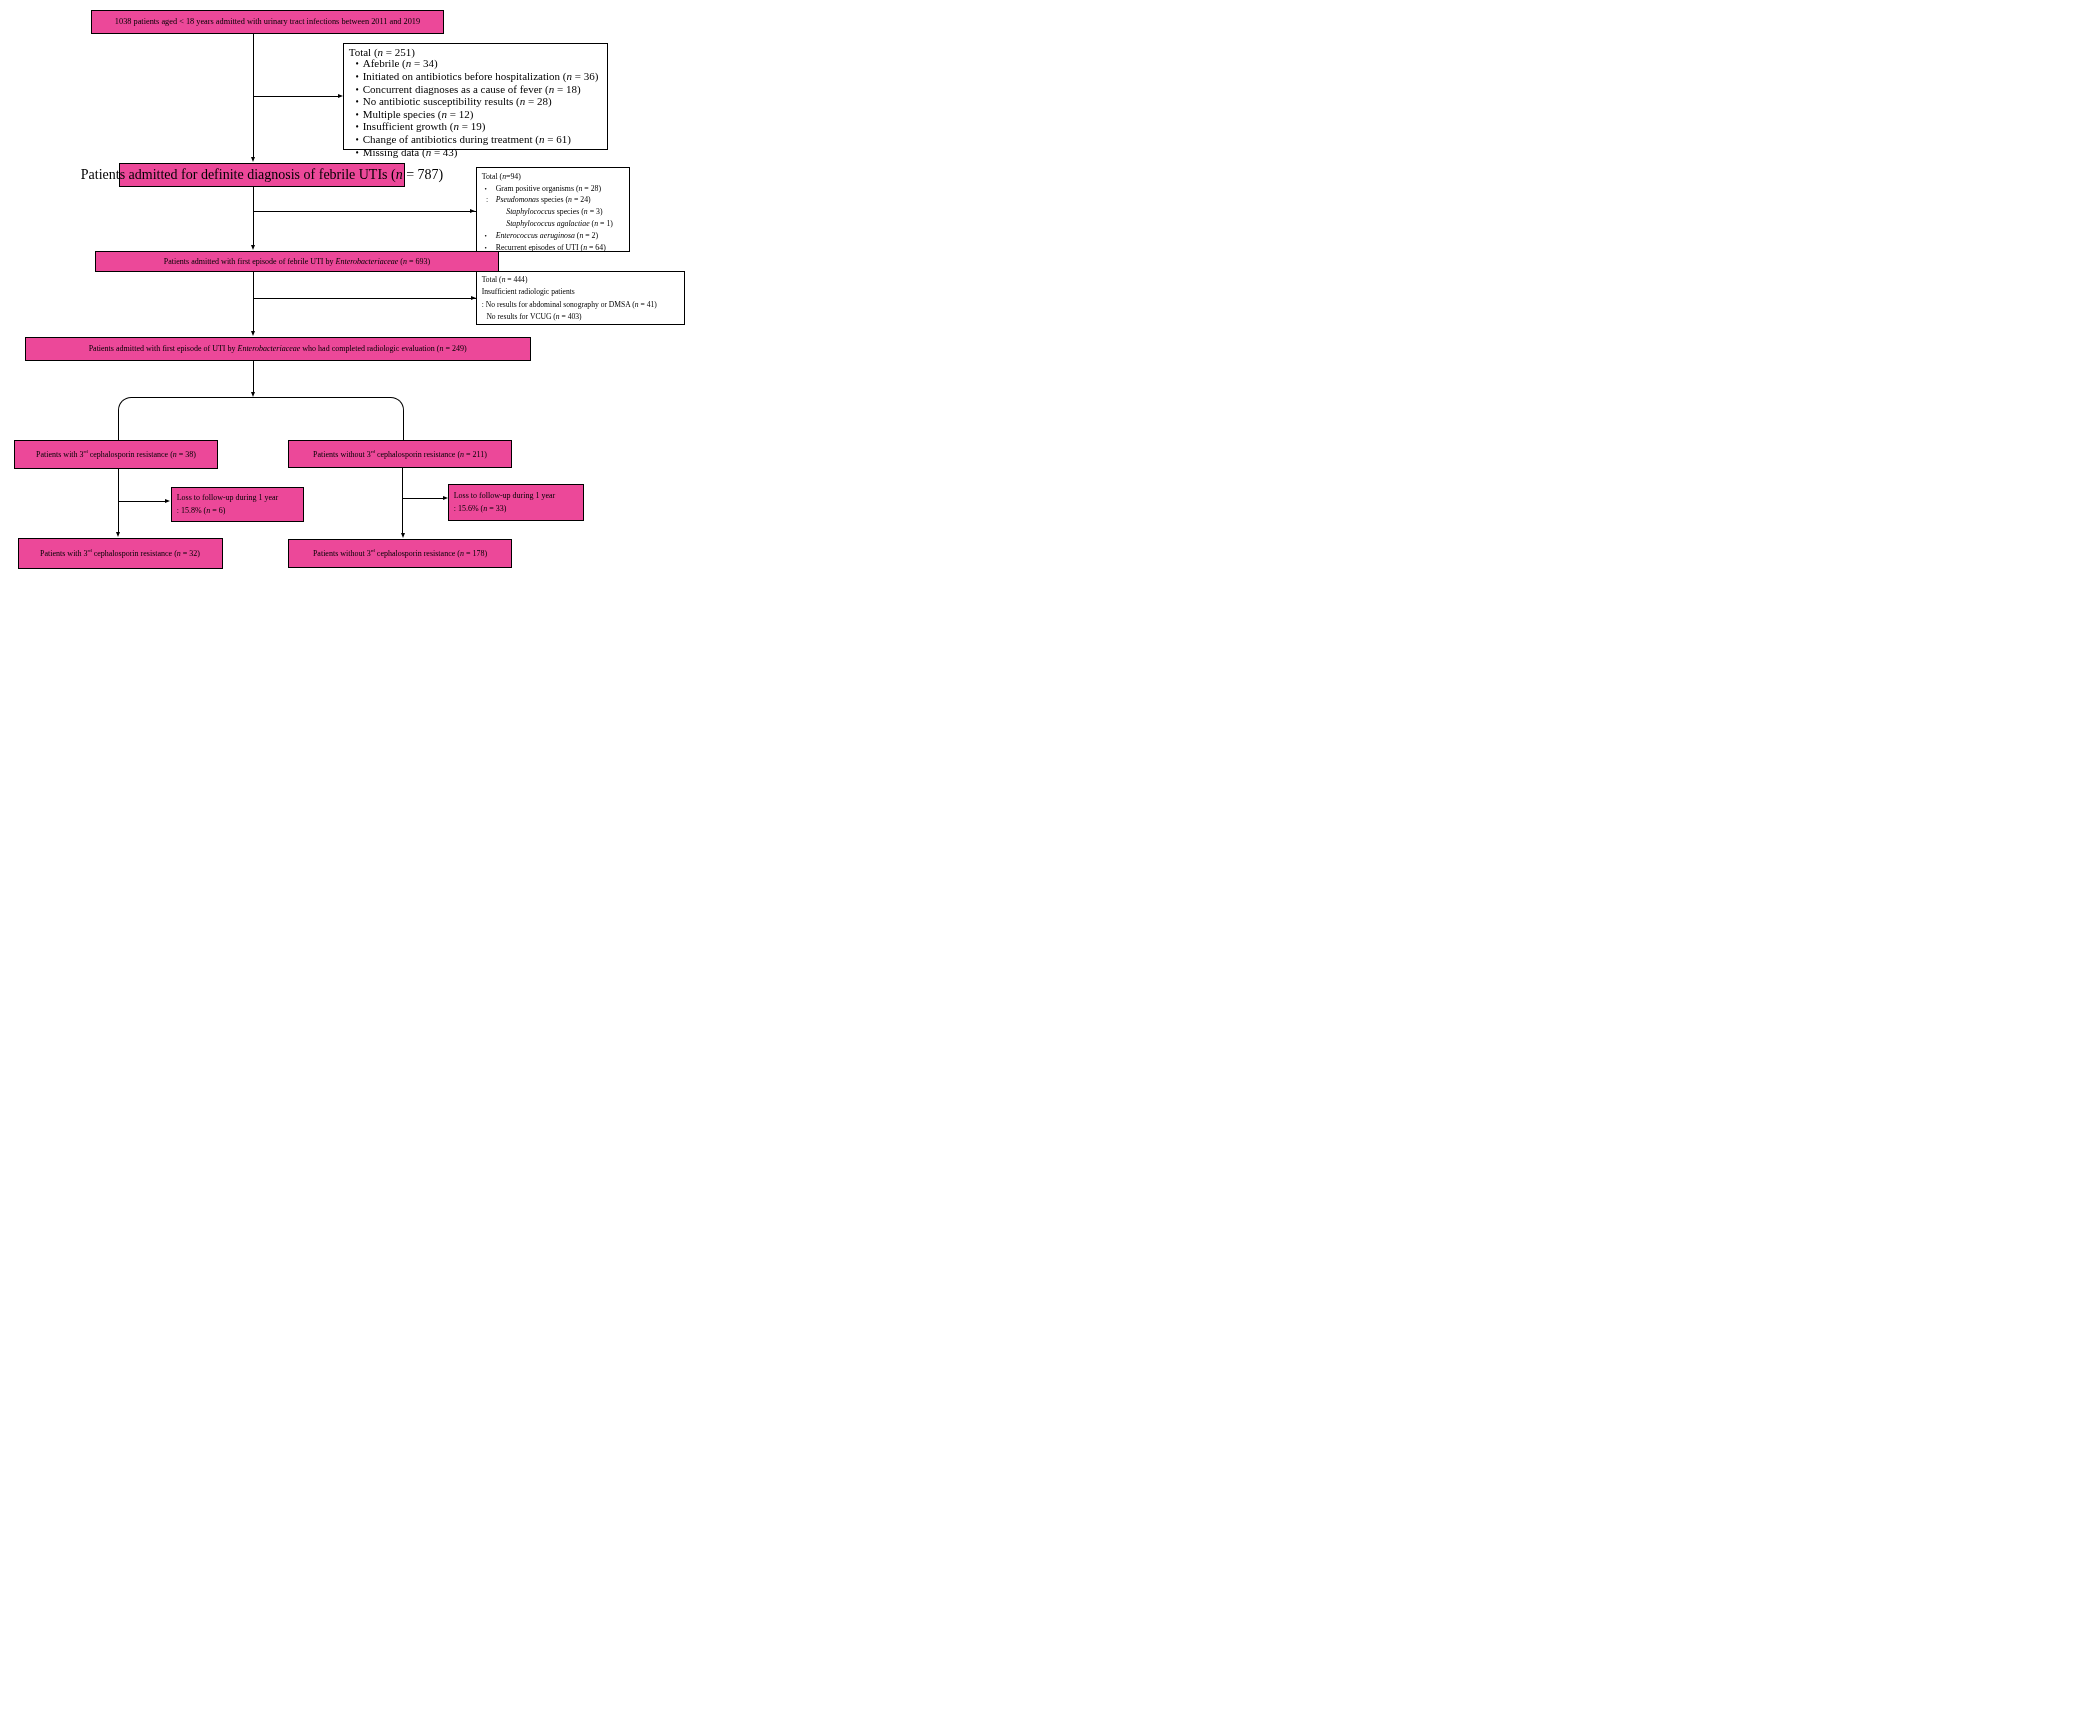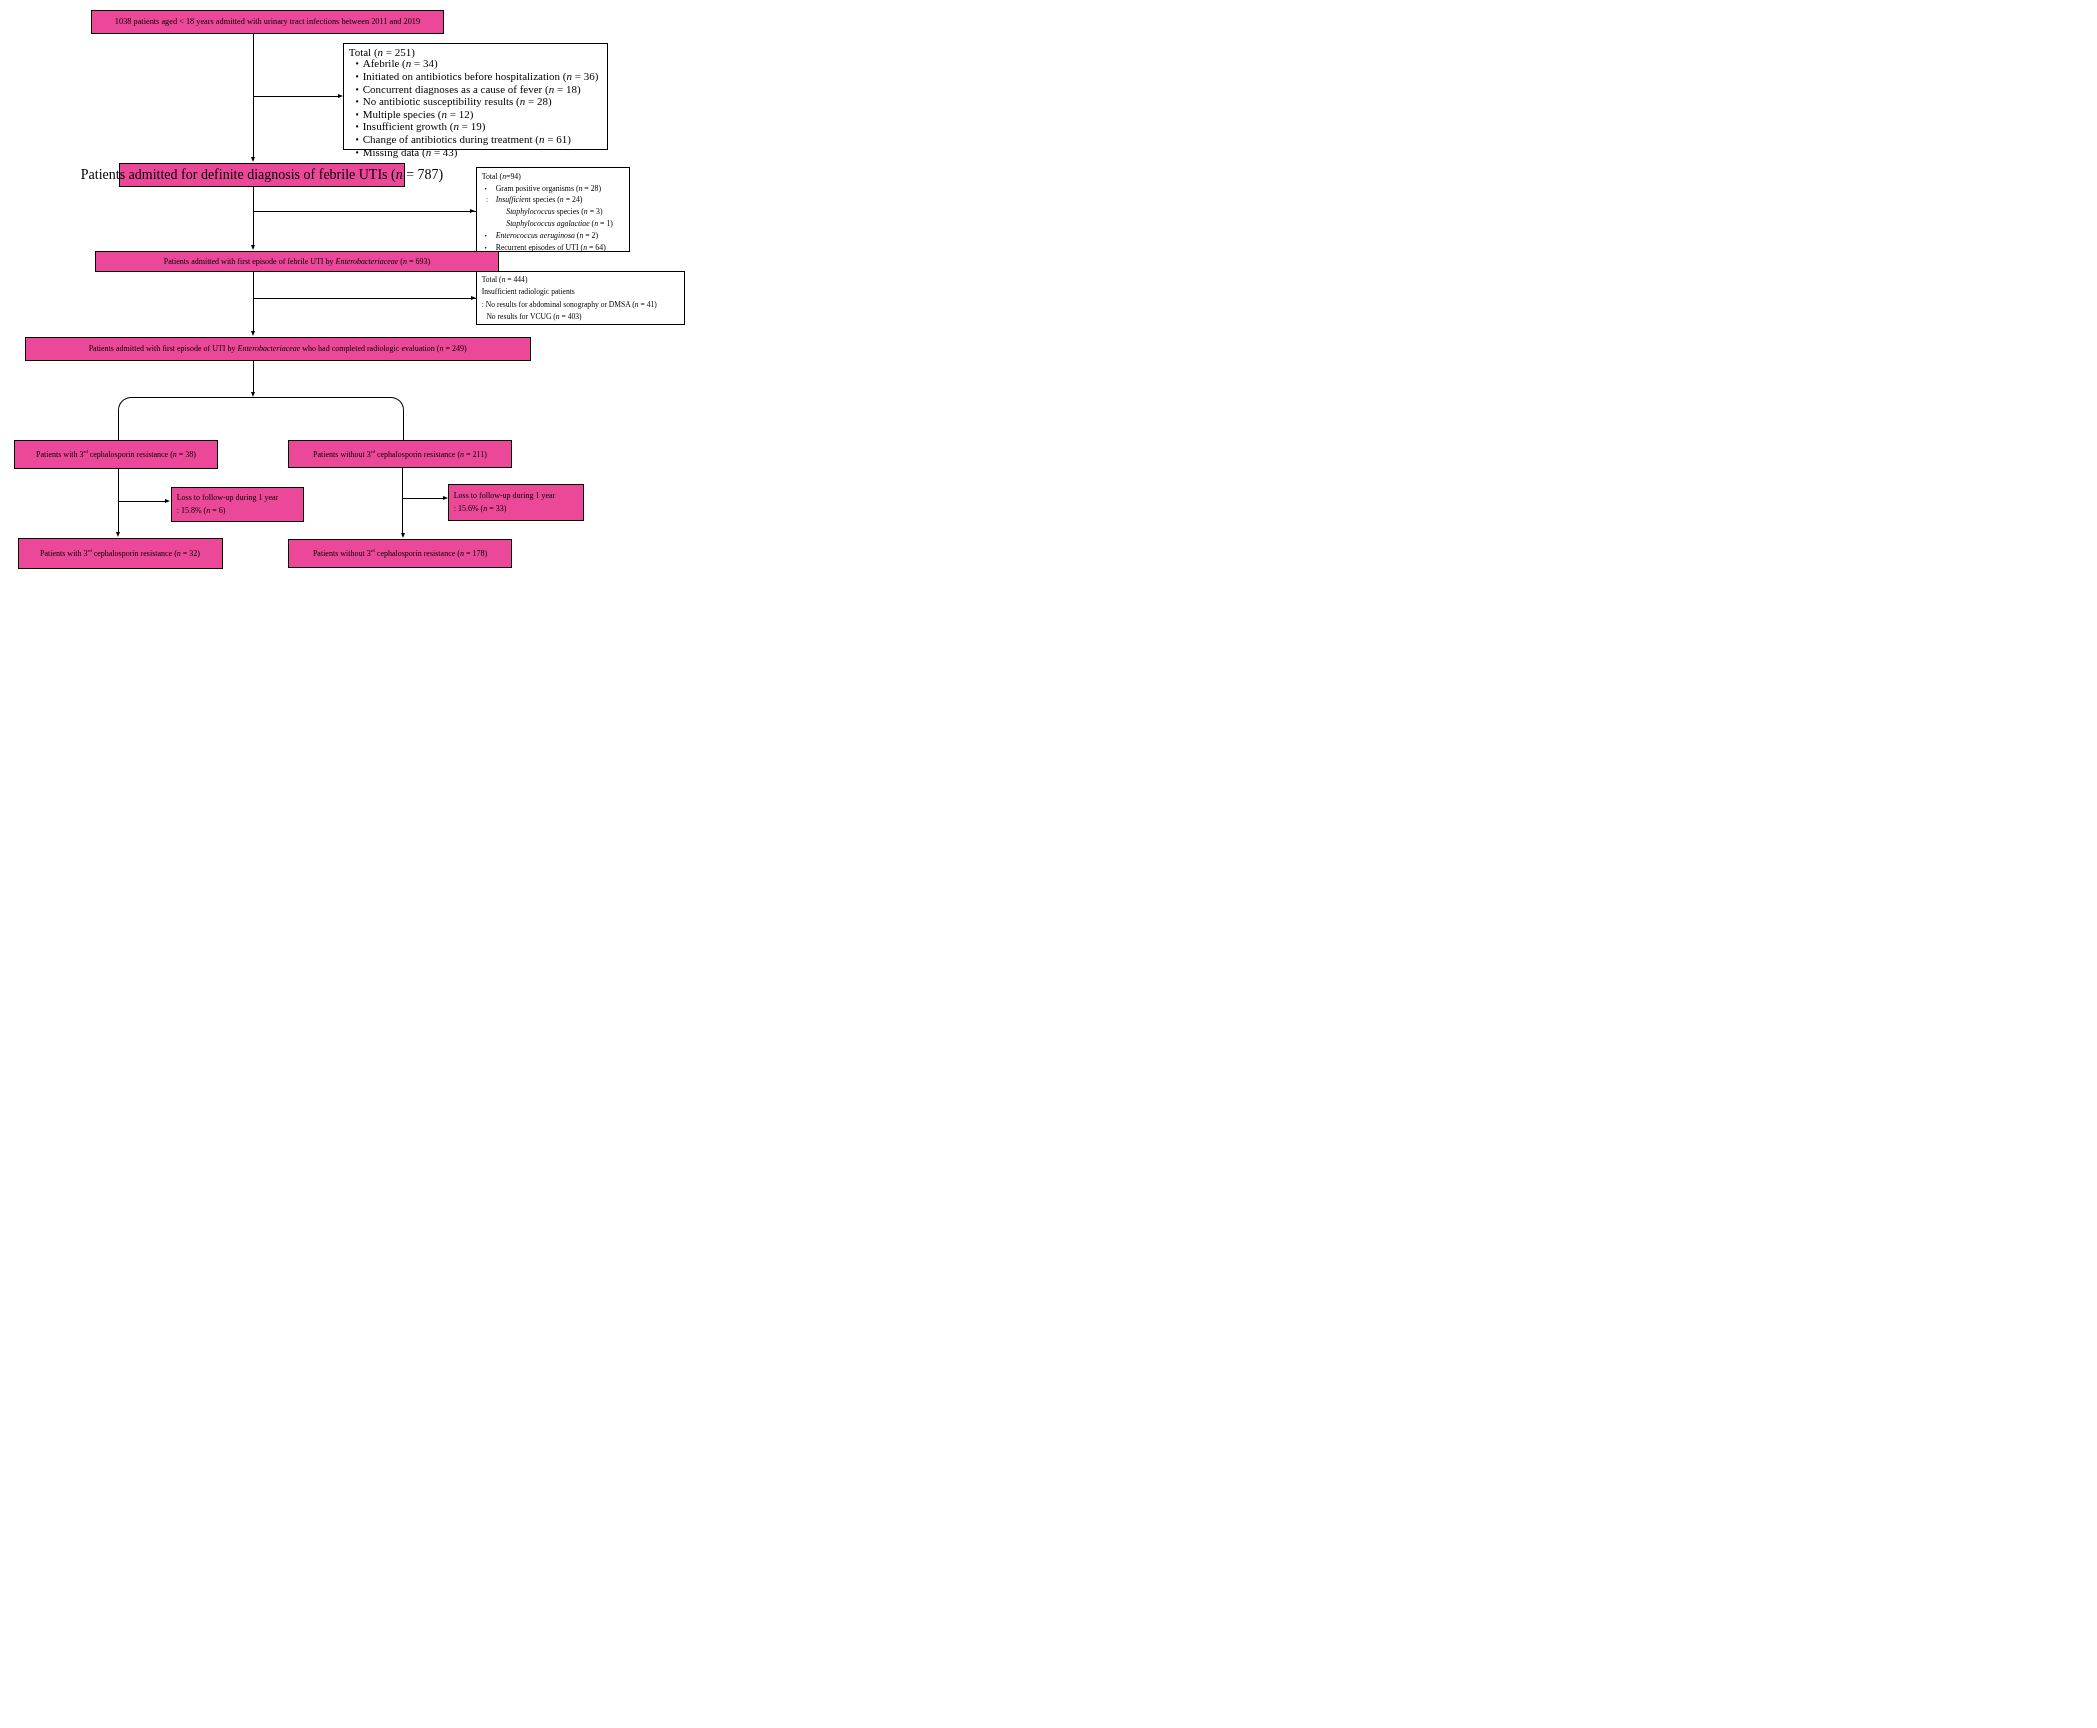--- a/index.html
+++ b/index.html
@@ -138,21 +138,21 @@
         <div class="xline l-title">
           <span class="gut"></span>
           <span class="txt">Total (<i>n</i>=94)</span>
         </div>
         <div class="xline l-bullet">
           <span class="gut">•</span>
           <span class="txt">Gram positive organisms (<i>n</i> = 28)</span>
         </div>
         <div class="xline l-colon">
           <span class="gut">:</span>
-          <span class="txt"><i>Insufficient</i> species (<i>n</i> = 24)</span>
+          <span class="txt"><i>Pseudomonas</i> species (<i>n</i> = 24)</span>
         </div>
         <div class="xline l-indent">
           <span class="gut"></span>
           <span class="txt"><i>Staphylococcus</i> species (<i>n</i> = 3)</span>
         </div>
         <div class="xline l-indent">
           <span class="gut"></span>
           <span class="txt"><i>Staphylococcus agalactiae</i> (<i>n</i> = 1)</span>
         </div>
         <div class="xline l-bullet">

